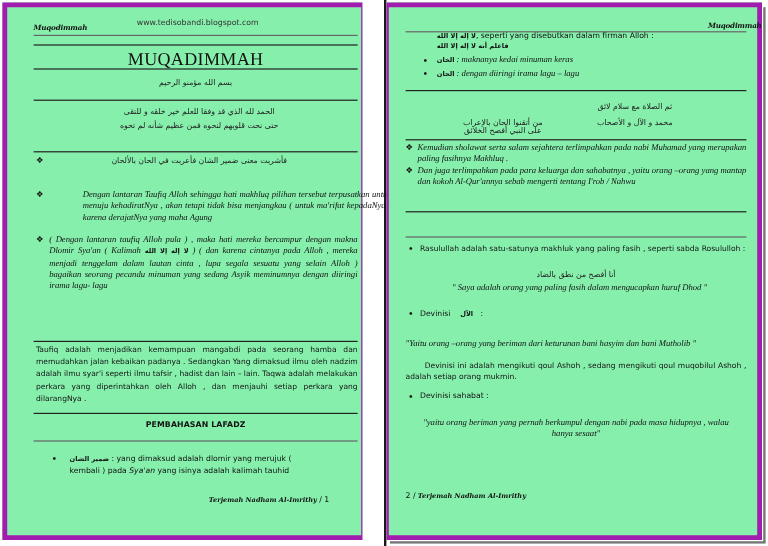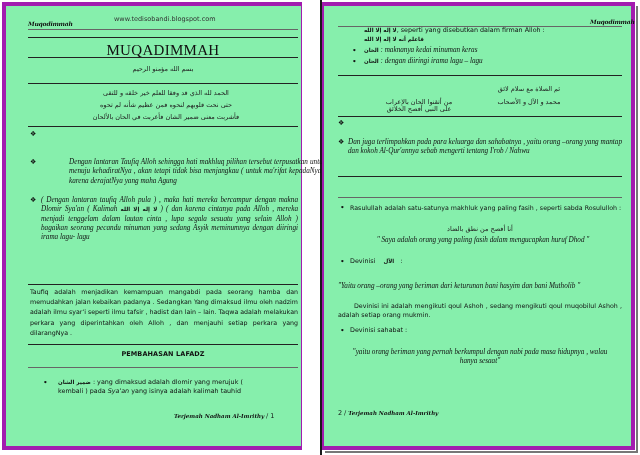--- a/index.html
+++ b/index.html
@@ -45,21 +45,21 @@
   <div class="abs url" style="left:108px; top:9px;">www.tedisobandi.blogspot.com</div>
   <div class="hr thin" style="left:22px; top:23px; width:270px;"></div>
   <div class="hr" style="left:22px; top:31px; width:270px;"></div>
   <div class="abs title" style="left:22px; top:36px; width:270px;">MUQADIMMAH</div>
   <div class="hr" style="left:22px; top:51px; width:270px;"></div>
   <div class="abs arabic" style="left:22px; top:59px; width:270px;">بسم الله مؤمنو الرحيم</div>
   <div class="hr" style="left:22px; top:77px; width:270px;"></div>
 
   <div class="abs arabic" style="left:60px; top:83px; width:200px;">الحمد لله الذي قد وفقا    للعلم خير خلقه و للتقى</div>
   <div class="abs arabic" style="left:60px; top:95px; width:200px;">حتى نحت قلوبهم لنحوه    فمن عظيم شأنه لم تحوه</div>
-  <div class="abs arabic" style="left:60px; top:107px; width:200px;">فأشربت معنى ضمير الشان    فأعربت في الحان بالألحان</div>
+  <div class="abs arabic" style="left:60px; top:124px; width:200px;">فأشربت معنى ضمير الشان    فأعربت في الحان بالألحان</div>
   <div class="hr" style="left:22px; top:120px; width:270px;"></div>
 
   <span class="bullet-dia" style="left:24px; top:124px;">❖</span>
 
   <span class="bullet-dia" style="left:24px; top:152px;">❖</span>
   <div class="abs it" style="left:35px; top:152px; width:257px;margin-left:28px;">Dengan lantaran Taufiq Alloh   sehingga hati  makhluq  pilihan tersebut  terpusatkan  untuk  menuju  kehadiratNya , akan tetapi tidak bisa  menjangkau  ( untuk ma'rifat kepadaNya )  karena derajatNya yang maha  Agung</div>
 
   <span class="bullet-dia" style="left:24px; top:190px;">❖</span>
   <div class="abs it" style="left:35px; top:190px; width:257px;">
     <span>( Dengan lantaran taufiq Alloh pula ) , maka hati  mereka bercampur dengan  makna Dlomir Sya'an  ( Kalimah</span>
@@ -106,20 +106,21 @@
   </div>
 
   <div class="hr" style="left:14px; top:69px; width:284px;"></div>
   <div class="abs arabic" style="left:150px; top:79px; width:110px;">ثم الصلاة مع سلام لائق</div>
   <div class="abs arabic" style="left:40px; top:79px; width:110px;margin-top:20px;">على النبي أفصح الخلائق</div>
   <div class="abs arabic" style="left:150px; top:92px; width:110px;">محمد و الآل و الأصحاب</div>
   <div class="abs arabic" style="left:40px; top:92px; width:110px;">من أتقنوا الحان بالإعراب</div>
   <div class="hr" style="left:14px; top:110px; width:284px;"></div>
 
   <span class="bullet-dia" style="left:14px; top:113px;">❖</span>
+  <div class="abs it" style="left:24px; top:113px; width:274px;">Kemudian sholawat  serta salam  sejahtera  terlimpahkan  pada  nabi Muhamad yang merupakan paling fasihnya Makhluq  .</div>
   <span class="bullet-dia" style="left:14px; top:132px;">❖</span>
   <div class="abs it" style="left:24px; top:132px; width:274px;">Dan juga  terlimpahkan   pada para keluarga dan sahabatnya ,  yaitu orang  –orang   yang   mantap   dan   kokoh   Al-Qur'annya   sebab mengerti  tentang  I'rob / Nahwu</div>
 
   <div class="hr" style="left:14px; top:170px; width:284px;"></div>
   <div class="hr thin" style="left:14px; top:191px; width:284px;"></div>
 
   <span class="dot" style="left:16px; top:197px;">•</span>
   <div class="abs rm" style="left:26px; top:197px; width:272px;">Rasulullah  adalah  satu-satunya  makhluk  yang  paling  fasih  , seperti sabda  Rosululloh :</div>
   <div class="abs arabic" style="left:14px; top:219px; width:284px;">أنا أفصح من نطق بالضاد</div>
   <div class="abs it" style="left:28px; top:230px; width:262px; text-align:center;">" Saya  adalah  orang  yang paling  fasih  dalam mengucapkan   huruf Dhod "</div>

